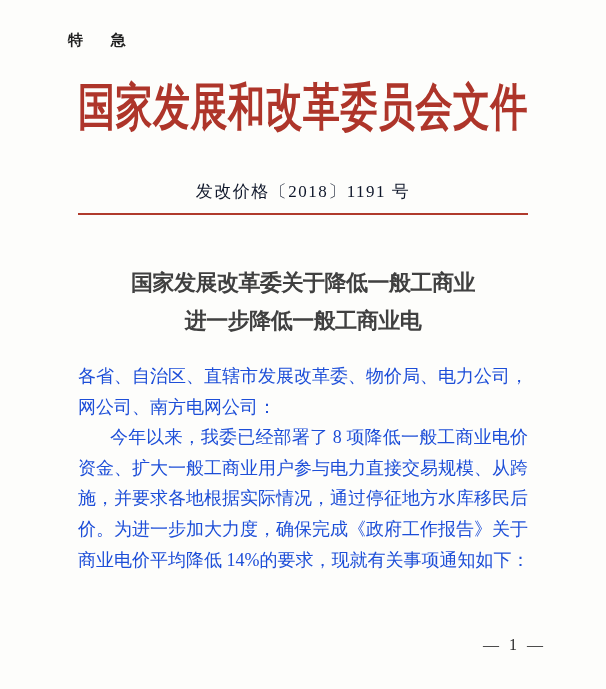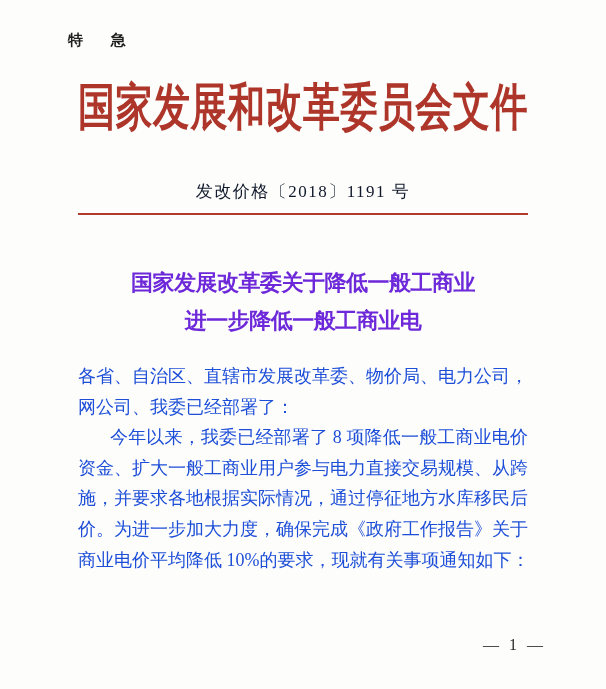--- a/index.html
+++ b/index.html
@@ -61,21 +61,21 @@
     width: 450px;
     height: 2px;
     background: var(--rule-red, #b03a2c);
   }
   .notice-title {
     position: absolute;
     top: 264px;
     left: 0;
     width: 100%;
     text-align: center;
-    color: #6d28d9;
+    color: #404040;
   }
   .notice-title .t-line {
     font-size: 22px;
     font-weight: bold;
     letter-spacing: -0.5px;
     line-height: 38px;
     white-space: nowrap;
   }
   .body-text {
     position: absolute;
@@ -124,23 +124,23 @@
 
   <div class="red-rule"></div>
 
   <div class="notice-title">
     <div class="t-line">国家发展改革委关于降低一般工商业</div>
     <div class="t-line">进一步降低一般工商业电</div>
   </div>
 
   <div class="body-text" id="body-lines">
       <div class="line stretch">各省、自治区、直辖市发展改革委、物价局、电力公司，国家电</div>
-      <div class="line">网公司、我委已经部署了：</div>
+      <div class="line">网公司、南方电网公司：</div>
       <div class="line stretch indent">今年以来，我委已经部署了 8 项降低一般工商业电价的措</div>
       <div class="line stretch">资金、扩大一般工商业用户参与电力直接交易规模、从跨省跨区</div>
       <div class="line stretch">施，并要求各地根据实际情况，通过停征地方水库移民后期扶持</div>
       <div class="line stretch">价。为进一步加大力度，确保完成《政府工作报告》关于一般工</div>
-      <div class="line">商业电价平均降低 10%的要求，现就有关事项通知如下：</div>
+      <div class="line">商业电价平均降低 14%的要求，现就有关事项通知如下：</div>
     </div>
 
   <div class="page-num">— 1 —</div>
 
 </div>
 
 </body></html>

